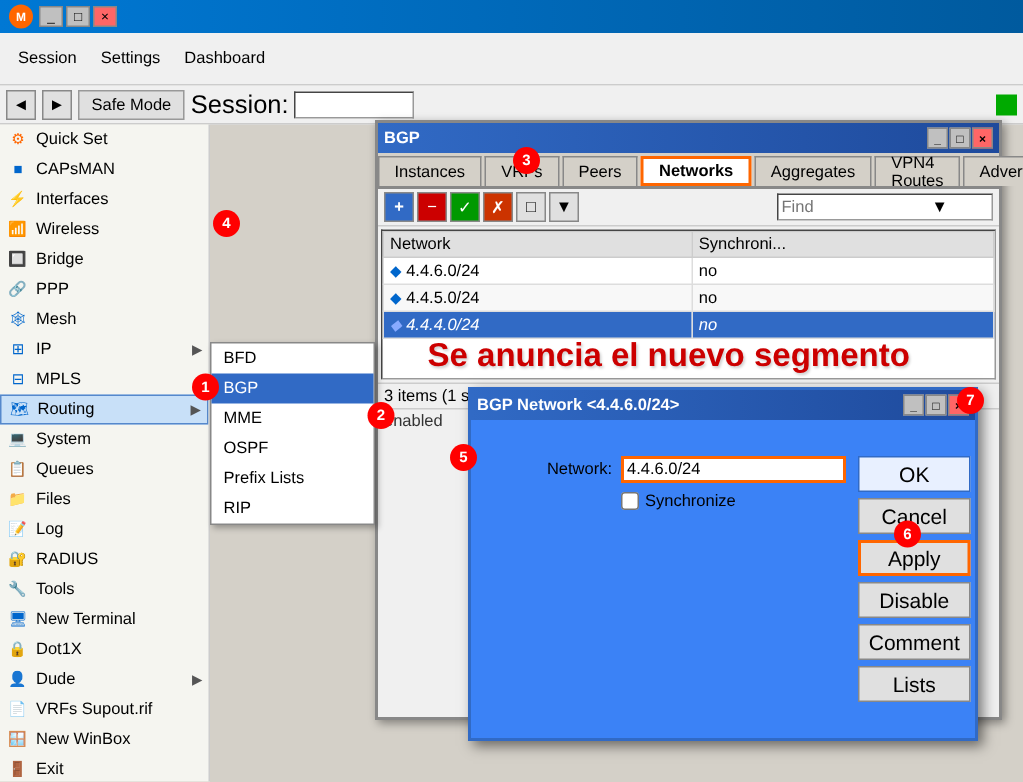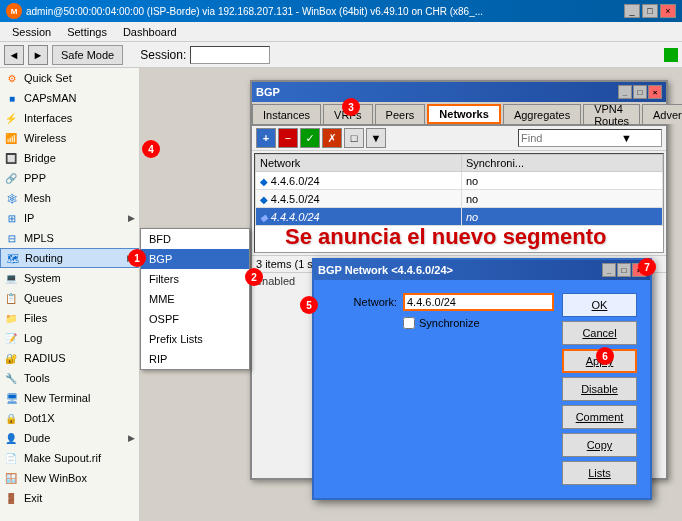--- a/index.html
+++ b/index.html
@@ -38,21 +38,21 @@
       background: #c0c0c0;
       border: 1px solid #888;
       font-size: 9px;
       display: flex; align-items: center; justify-content: center;
       cursor: pointer; color: #000;
     }
 
     
     .menu-bar {
       background: #f0f0f0;
-      height: 20px;
+      height: 35px;
       display: flex;
       align-items: center;
       padding: 0 4px;
       border-bottom: 1px solid #ccc;
     }
     .menu-item {
       padding: 2px 8px;
       font-size: 11px;
       cursor: pointer;
     }
@@ -69,21 +69,21 @@
     }
     .toolbar-btn {
       height: 20px;
       padding: 0 8px;
       background: #e0e0e0;
       border: 1px solid #999;
       font-size: 11px;
       cursor: pointer;
       display: flex; align-items: center;
     }
-    .session-label { font-size: 12px; margin-left: 13px; }
+    .session-label { font-size: 17px; margin-left: 0; }
     .session-input {
       width: 80px; height: 18px;
       border: 1px inset #999;
       background: white;
       font-size: 11px;
     }
     .status-dot {
       width: 14px; height: 14px;
       background: #00aa00;
       margin-left: auto;
@@ -301,21 +301,21 @@
       display: flex;
       align-items: center;
       padding: 0 4px;
       font-size: 11px;
       font-weight: bold;
     }
     .dialog-title-text { flex: 1; }
     .dialog-title-btns { display: flex; gap: 1px; }
 
     .dialog-body {
-      padding: 13px;
+      padding: 24px;
       display: flex;
       gap: 8px;
     }
     .dialog-form { flex: 1; }
     .dialog-row {
       display: flex;
       align-items: center;
       margin-bottom: 6px;
     }
     .dialog-label {
@@ -346,23 +346,23 @@
       display: flex;
       flex-direction: column;
       gap: 4px;
       width: 75px;
     }
     .dialog-btn {
       width: 75px;
       height: 24px;
       background: #e0e0e0;
       border: 1px solid #888;
-      font-size: 11px;
+      font-size: 14px;
       cursor: pointer;
-      display: flex; align-items: center; justify-content: center; text-decoration: underline;
+      display: flex; align-items: center; justify-content: center;
     }
     .dialog-btn.primary {
       background: #e8f0ff;
       border: 1px solid #316ac5;
     }
     .dialog-btn.highlighted {
       border: 2px solid #ff6600;
     }
 
     
@@ -397,21 +397,20 @@
       background: #f0f0f0;
       border-top: 1px solid #ccc;
       color: #333;
     }
   </style>
 </head>
 <body>
 
 <div class="title-bar">
   <div class="title-bar-icon">M</div>
-  <span class="title-bar-text">admin@50:00:00:04:00:00 (ISP-Borde) via 192.168.207.131 - WinBox (64bit) v6.49.10 on CHR (x86_...</span>
   <div class="title-bar-controls">
     <div class="title-bar-btn">_</div>
     <div class="title-bar-btn">□</div>
     <div class="title-bar-btn" style="background:#ff6666;">×</div>
   </div>
 </div>
 
 <div class="menu-bar">
   <span class="menu-item">Session</span>
   <span class="menu-item">Settings</span>
@@ -504,21 +503,21 @@
       <span class="sidebar-icon" style="color:#0066cc;">🔒</span>
       <span>Dot1X</span>
     </div>
     <div class="sidebar-item">
       <span class="sidebar-icon" style="color:#0066cc;">👤</span>
       <span>Dude</span>
       <span class="arrow-right">▶</span>
     </div>
     <div class="sidebar-item">
       <span class="sidebar-icon" style="color:#0066cc;">📄</span>
-      <span>Make Supout.rif</span>
+      <span>VRFs Supout.rif</span>
     </div>
     <div class="sidebar-item">
       <span class="sidebar-icon" style="color:#0066cc;">🪟</span>
       <span>New WinBox</span>
     </div>
     <div class="sidebar-item">
       <span class="sidebar-icon" style="color:#0066cc;">🚪</span>
       <span>Exit</span>
     </div>
   </div>
@@ -526,23 +525,20 @@
   <div style="flex:1; position:relative; overflow:hidden;">
   </div>
 </div>
 
 <div class="routing-submenu">
   <div class="routing-submenu-item">
     <span>BFD</span>
   </div>
   <div class="routing-submenu-item highlighted">
     <span>BGP</span>
-  </div>
-  <div class="routing-submenu-item">
-    <span>Filters</span>
   </div>
   <div class="routing-submenu-item">
     <span>MME</span>
   </div>
   <div class="routing-submenu-item">
     <span>OSPF</span>
   </div>
   <div class="routing-submenu-item">
     <span>Prefix Lists</span>
   </div>
@@ -666,21 +662,20 @@
         <input type="checkbox" class="dialog-checkbox" style="">
         <span>Synchronize</span>
       </div>
     </div>
     <div class="dialog-buttons">
       <button class="dialog-btn primary">OK</button>
       <button class="dialog-btn">Cancel</button>
       <button class="dialog-btn highlighted" style="border:2px solid #ff6600;">Apply</button>
       <button class="dialog-btn">Disable</button>
       <button class="dialog-btn">Comment</button>
-      <button class="dialog-btn">Copy</button>
       <button class="dialog-btn">Lists</button>
     </div>
   </div>
 </div>
 
 <div class="announcement-text">
   <span>Se anuncia el nuevo segmento</span>
 </div>
 
 <div class="annotation" style="left:128px; top:249px;">

